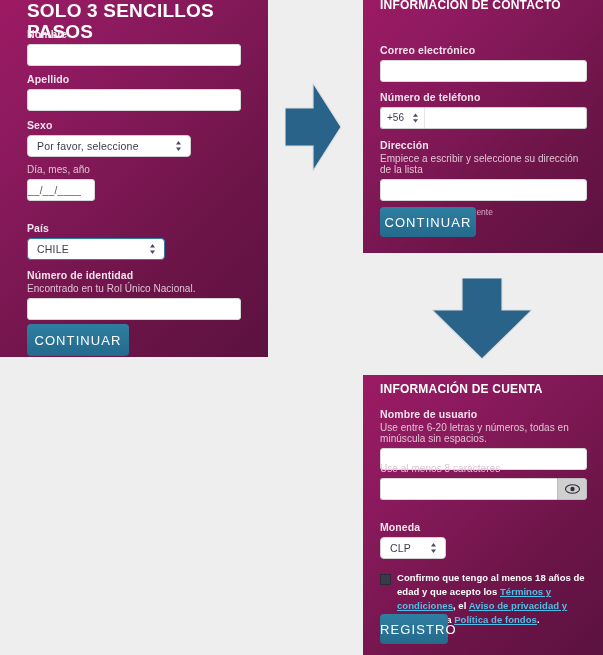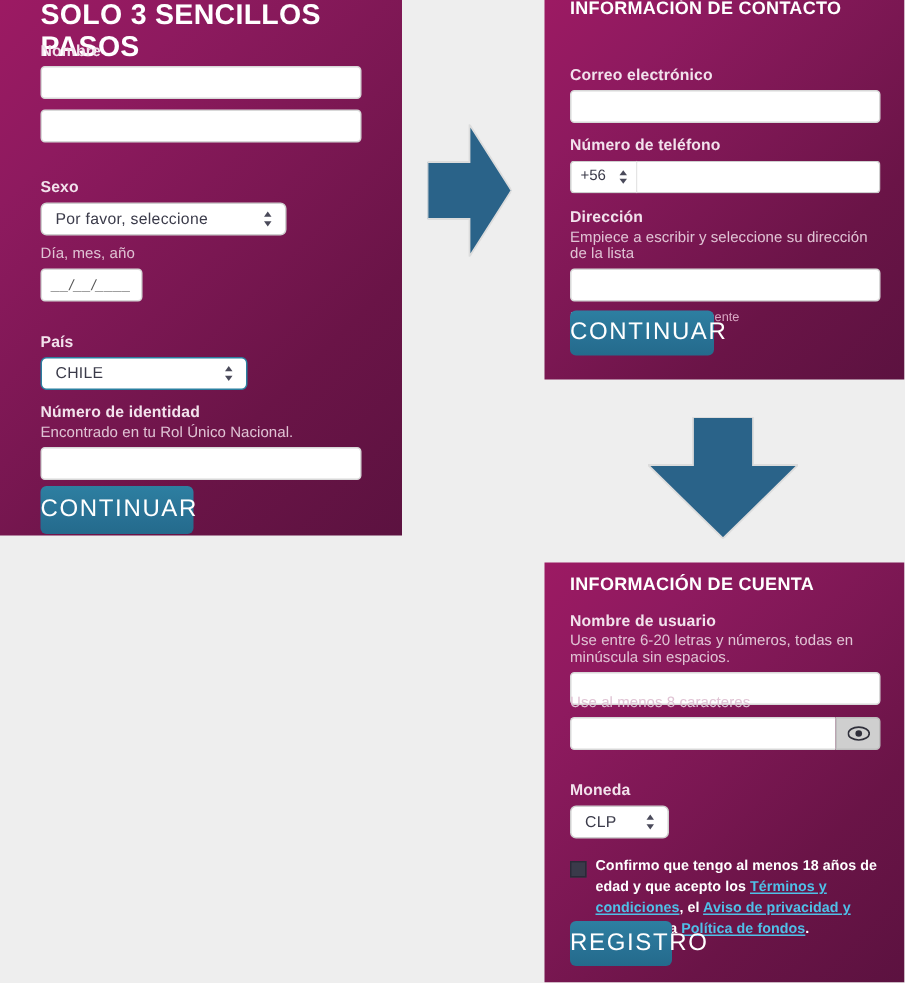--- a/index.html
+++ b/index.html
@@ -91,34 +91,33 @@
 
   .date-input {
     width: 68px;
     height: 22px;
     background: #fff;
     border: 1px solid #d8d8d8;
     border-radius: 3px;
     box-sizing: border-box;
     font-size: 10px;
     color: #555;
-    text-align: center;
+    text-align: left;
     line-height: 21px;
     letter-spacing: 0.3px;
     font-family: "Liberation Sans", sans-serif;
-    font-style: italic;
   }
 
   .btn-primary {
     display: inline-block;
     background: linear-gradient(180deg, #2d7fa1 0%, #2a7598 45%, #246a8c 100%);
     border: none;
     border-radius: 4px;
     color: #ffffff;
-    font-size: 16px;
+    font-size: 13px;
     font-weight: normal;
     letter-spacing: 1.1px;
     padding: 0;
     text-align: center;
     cursor: pointer;
     font-family: "Liberation Sans", sans-serif;
   }
 
   .link-text { color: #4fc0e8; }
 
@@ -217,20 +216,21 @@
 <div class="panel" id="panel-personal">
 
   <h1 class="panel-title">SOLO 3 SENCILLOS PASOS</h1>
 
   <div class="abs" style="left:27px; top:28px; width:214px;">
     <div class="field-label">Nombre</div>
     <input class="text-input" type="text" value="" style="">
   </div>
 
   <div class="abs" style="left:27px; top:73px; width:214px;">
+    <div class="field-label">Apellido</div>
     <input class="text-input" type="text" value="" style="">
   </div>
 
   <div class="abs" style="left:27px; top:119px; width:214px;">
     <div class="field-label">Sexo</div>
     <div class="select-box" style="width:164px;">
       <span class="sel-value">Por favor, seleccione</span>
       <svg class="spin-icon" viewBox="0 0 7 12">
         <polygon points="3.5,1 6,4.5 1,4.5" fill="#4a4a5a"></polygon>
         <polygon points="3.5,11 6,7.5 1,7.5" fill="#4a4a5a"></polygon>

